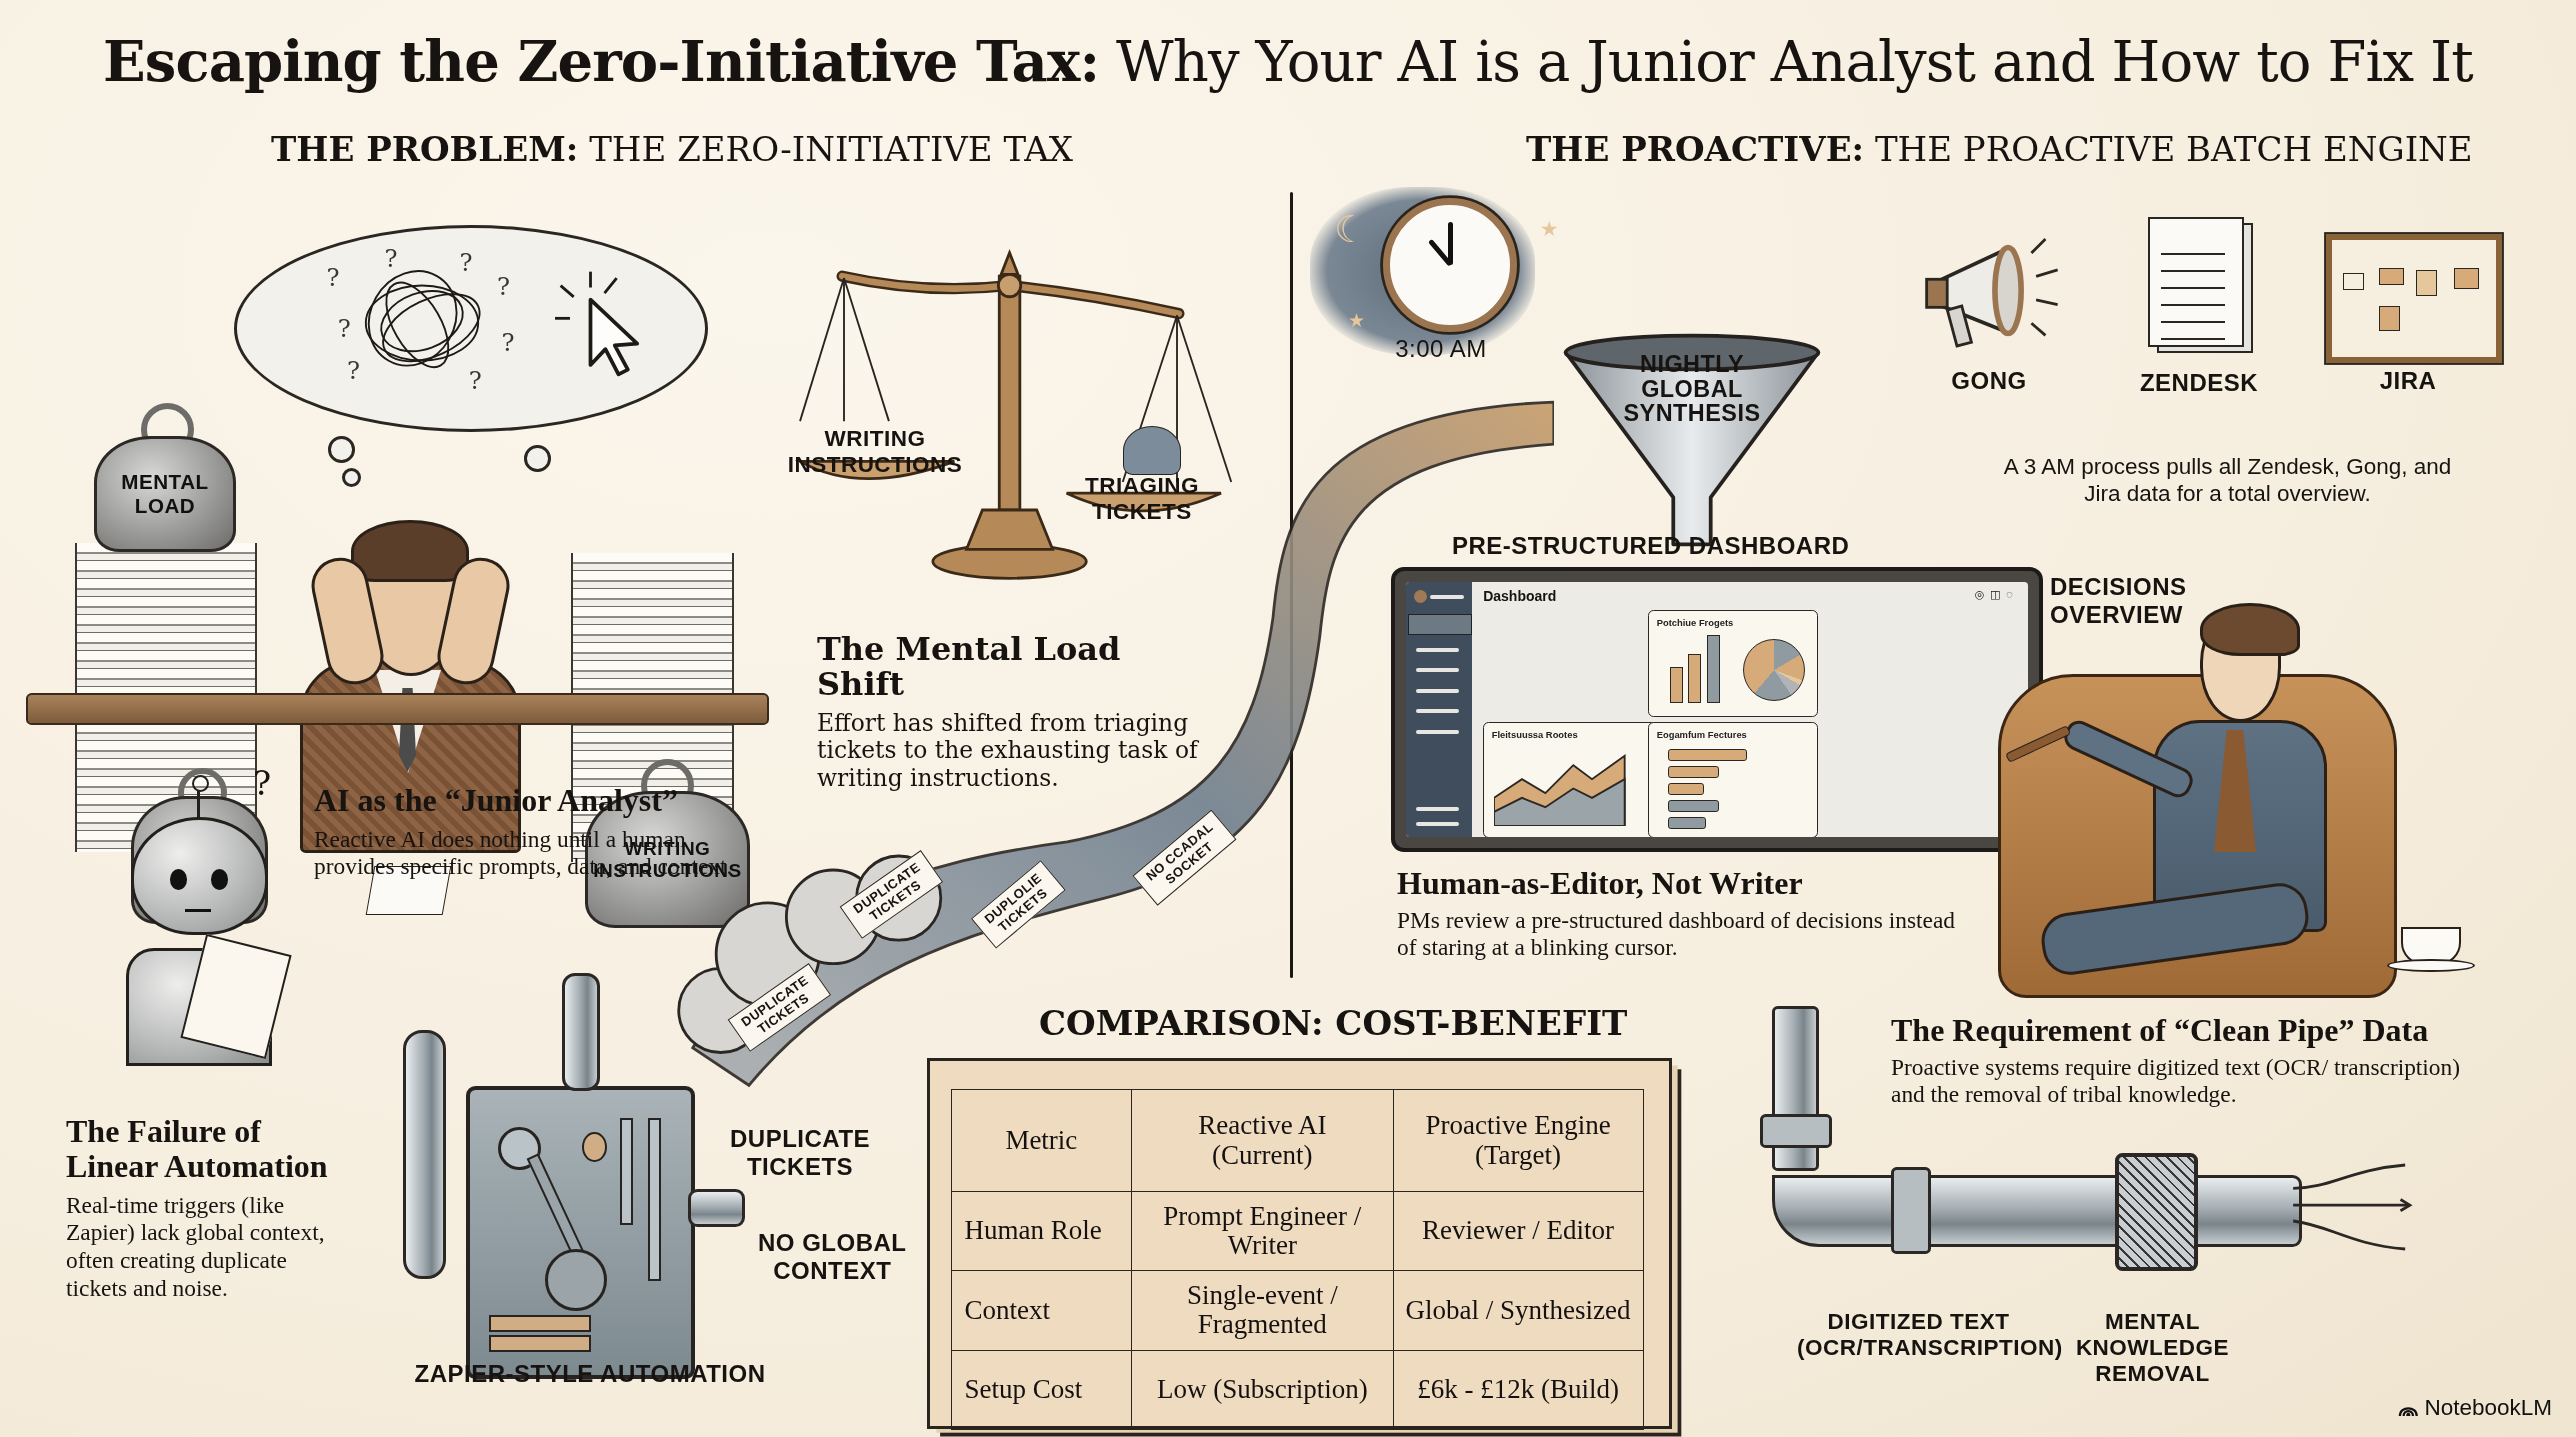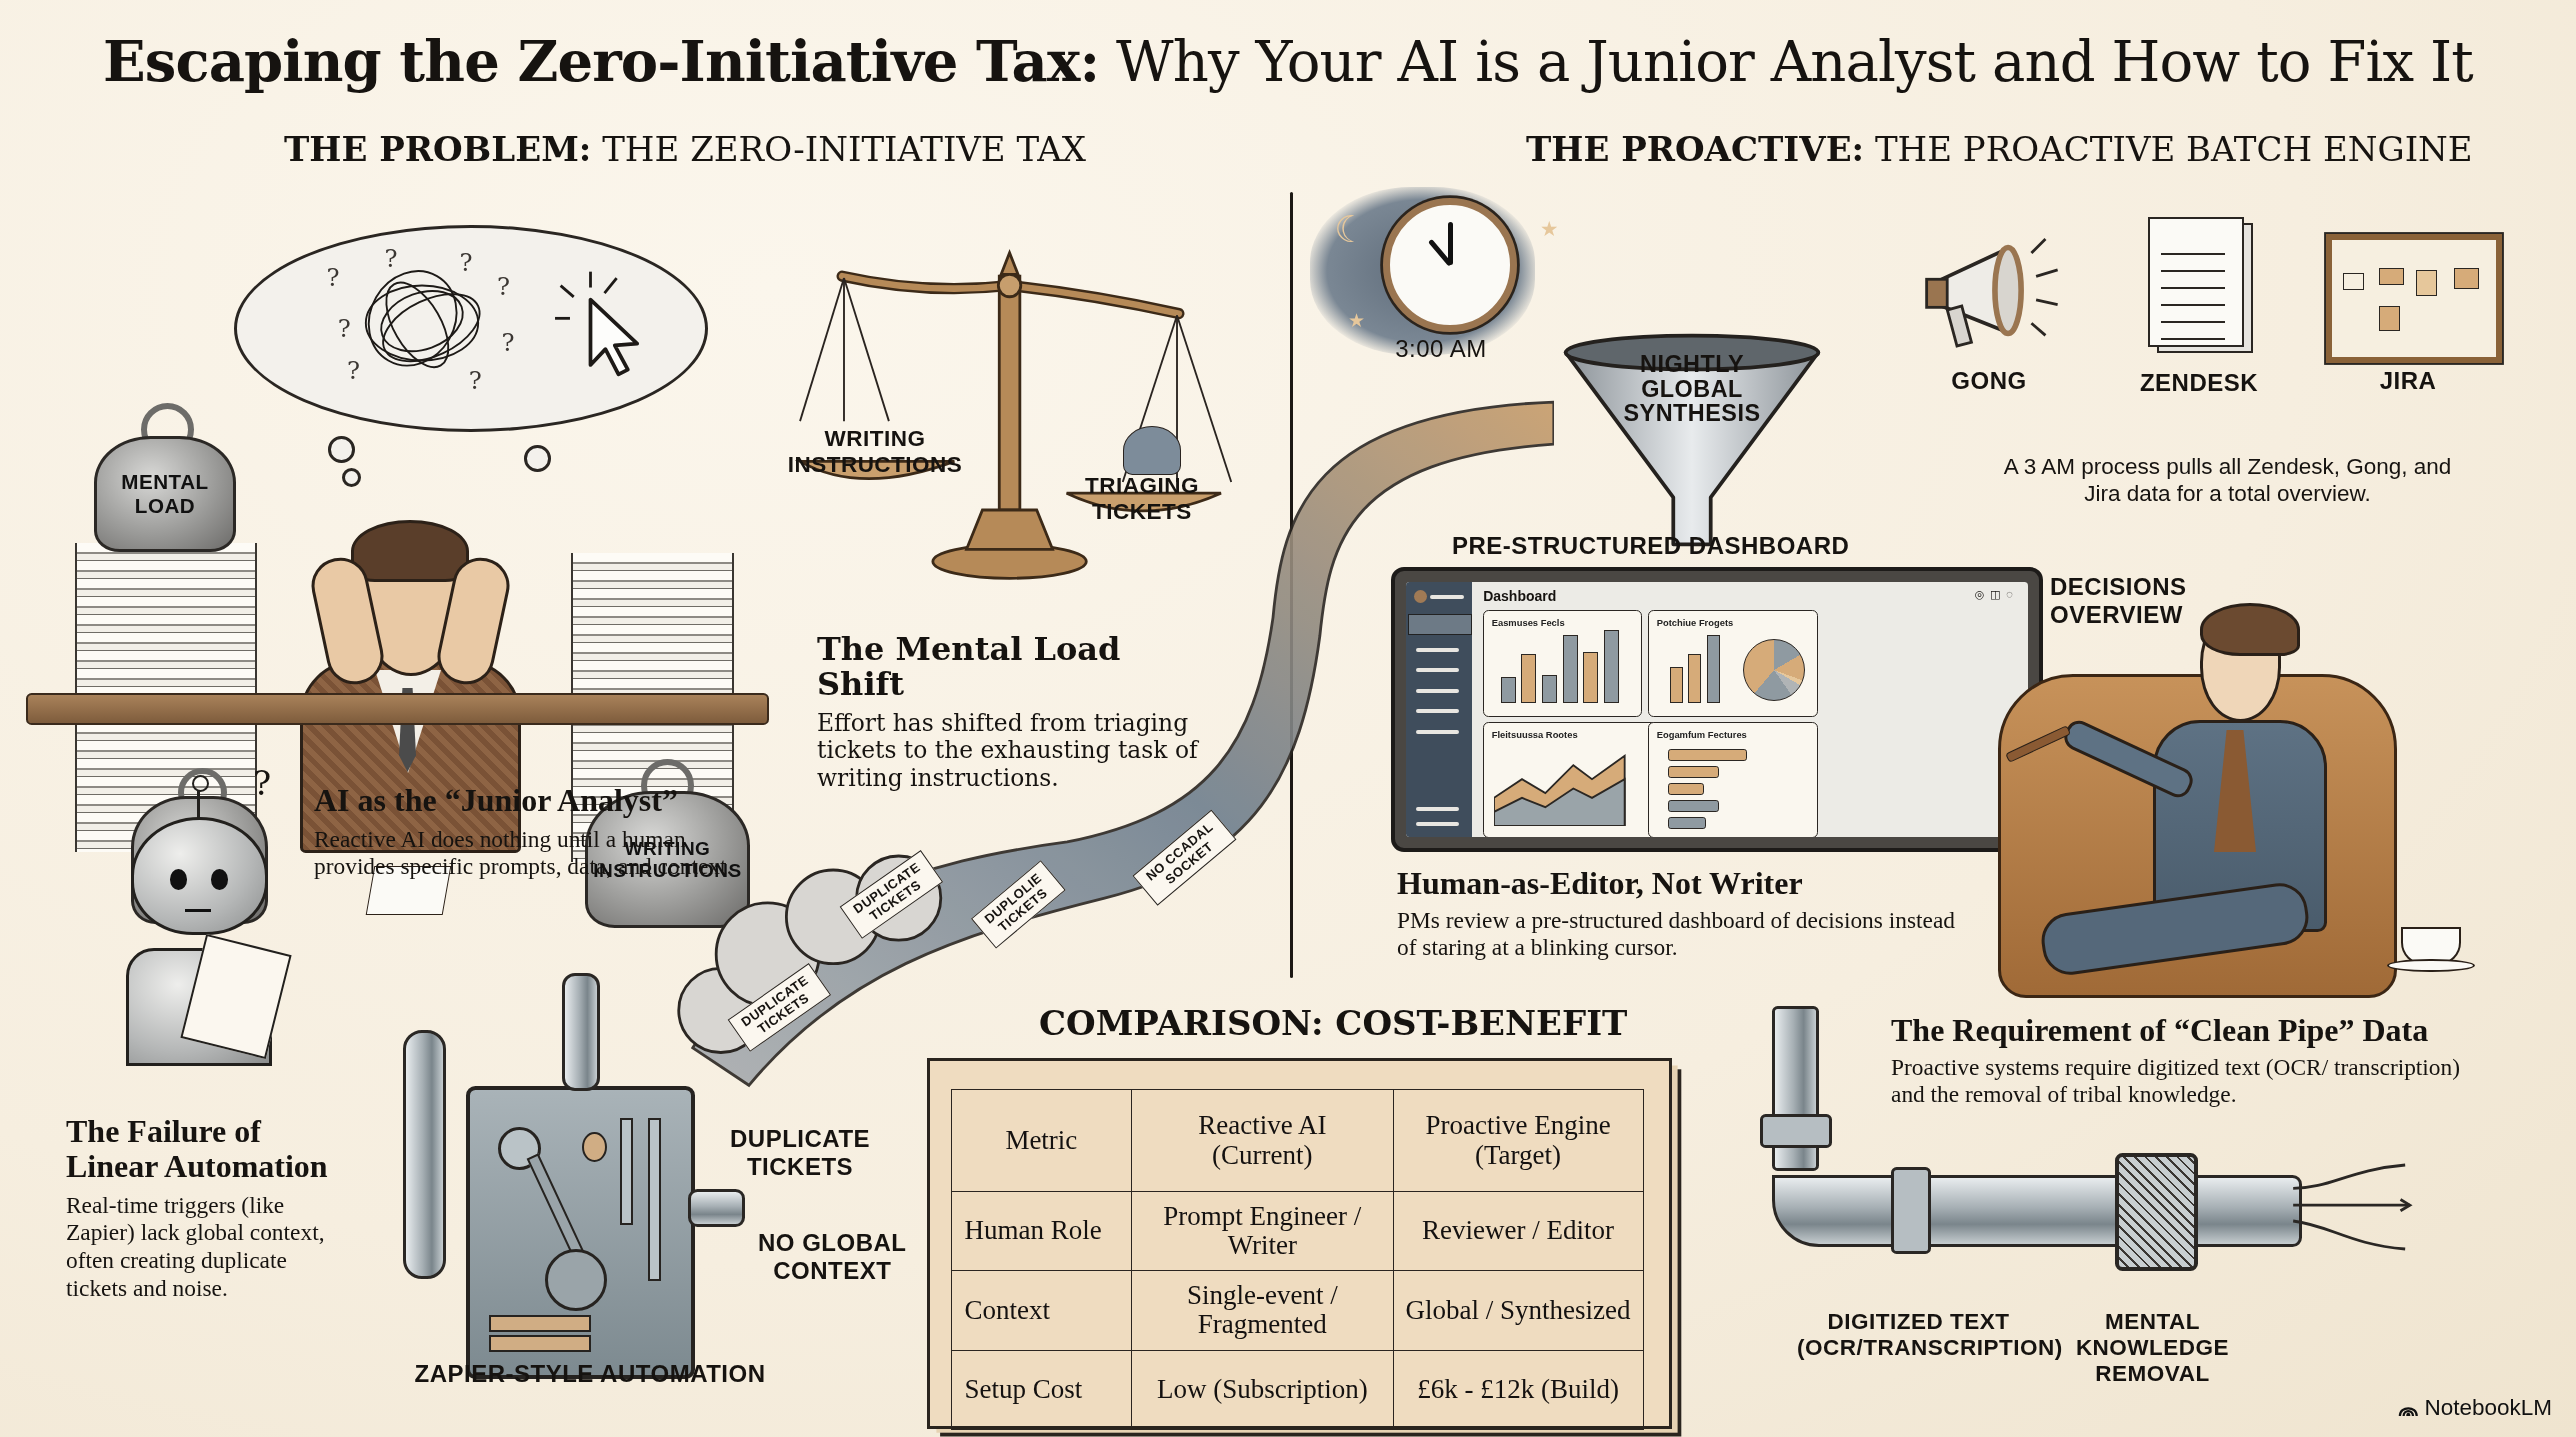--- a/index.html
+++ b/index.html
@@ -91,21 +91,21 @@
   .pipe-v{background:linear-gradient(90deg,#e8ecee 0%,#a6afb4 45%,#7a858b 70%,#c6cdd0 100%);border:3.7px solid #2a2724;}
 
   
   #brand{right:24px;bottom:17px;font-family:"Liberation Sans","DejaVu Sans",sans-serif;font-size:22.5px;font-weight:400;color:#111;display:flex;align-items:center;gap:5.6px;}
 </style>
 </head>
 <body>
 
 <div id="title" class="abs serif"><b>Escaping the Zero-Initiative Tax:</b><span class="rest"> Why Your AI is a Junior Analyst and How to Fix It</span></div>
 
-<div class="abs section-head serif" style="left:284px;"><b>THE PROBLEM:</b><span> THE ZERO-INITIATIVE TAX</span></div>
+<div class="abs section-head serif" style="left:271px;"><b>THE PROBLEM:</b><span> THE ZERO-INITIATIVE TAX</span></div>
 <div class="abs section-head serif" style="left:1526px;"><b>THE PROACTIVE:</b><span> THE PROACTIVE BATCH ENGINE</span></div>
 
 <div id="divider" class="abs"></div>
 
 <div class="abs" style="left:19px;top:211px;width:749px;height:524px;">
 
   <div class="abs cloud" style="left:215px;top:14px;width:468px;height:201px;"></div>
   <svg class="abs" style="left:300px;top:37px;" width="206" height="150" viewBox="0 0 220 160">
     <g fill="none" stroke="#1d1a17" stroke-width="2">
       <ellipse cx="110" cy="80" rx="60" ry="40"></ellipse>
@@ -368,29 +368,20 @@
       <div class="sb-item" style="top:86px;"></div>
       <div class="sb-item" style="top:107px;"></div>
       <div class="sb-item" style="top:127px;"></div>
       <div class="sb-item" style="top:148px;"></div>
       <div class="sb-item" style="top:225px;"></div>
       <div class="sb-item" style="top:240px;"></div>
     </div>
     <div class="abs" style="left:77px;top:5.6px;font-family:'Liberation Sans',sans-serif;font-weight:700;font-size:14px;">Dashboard</div>
     <div class="abs" style="right:9.4px;top:5.6px;font-size:11.2px;letter-spacing:5.6px;">◎◫◌</div>
 
-    <div class="panel" style="left:77px;top:28px;width:157px;height:105px;">
-      <div class="panel-title">Easmuses Fecls</div>
-      <div class="bar slate" style="left:17px;width:13px;height:24px;"></div>
-      <div class="bar tan" style="left:37px;width:13px;height:47px;"></div>
-      <div class="bar slate" style="left:58px;width:13px;height:26px;"></div>
-      <div class="bar slate" style="left:79px;width:13px;height:66px;"></div>
-      <div class="bar tan" style="left:99px;width:13px;height:49px;"></div>
-      <div class="bar slate" style="left:120px;width:13px;height:71px;"></div>
-    </div>
     <div class="panel" style="left:242px;top:28px;width:168px;height:105px;">
       <div class="panel-title">Potchiue Frogets</div>
       <div class="bar tan" style="left:20.6px;width:11.2px;height:34px;"></div>
       <div class="bar tan" style="left:39px;width:11.2px;height:47px;"></div>
       <div class="bar slate" style="left:58px;width:11.2px;height:66px;"></div>
       <div class="abs" style="left:94px;top:28px;width:60px;height:60px;border-radius:50%;border:1.9px solid #2b2723;background:conic-gradient(#8f9aa1 0 60deg,#d6ab79 60deg 110deg,#e6c79b 110deg 120deg,#b0b4b6 120deg 145deg,#8f9aa1 145deg 220deg,#d6ab79 220deg 360deg);"></div>
     </div>
     <div class="panel" style="left:77px;top:140px;width:157px;height:114px;padding-left:20px;">
       <div class="panel-title">Fleitsuussa Rootes</div>
       <svg class="abs" style="left:9.4px;top:28px;" width="140" height="75" viewBox="0 0 150 80">

